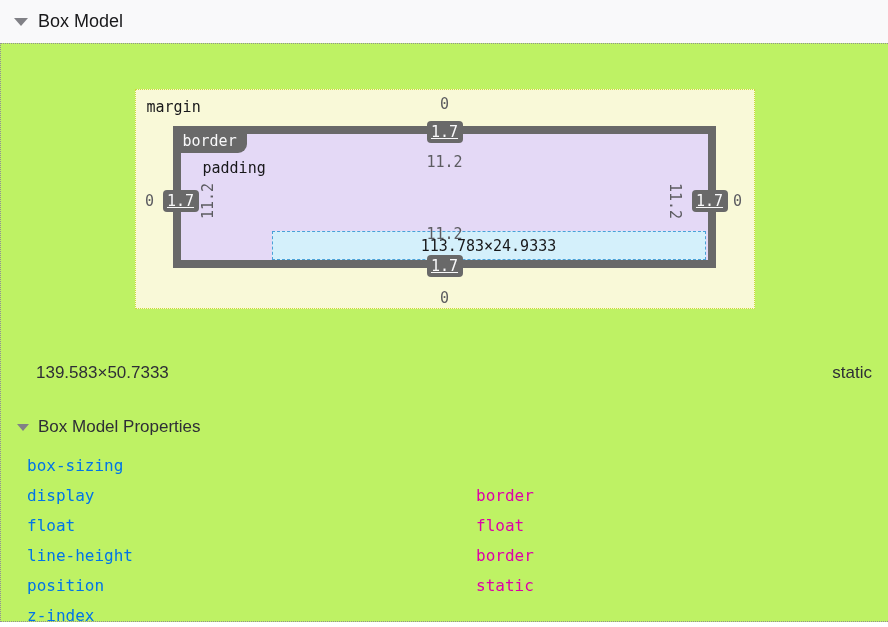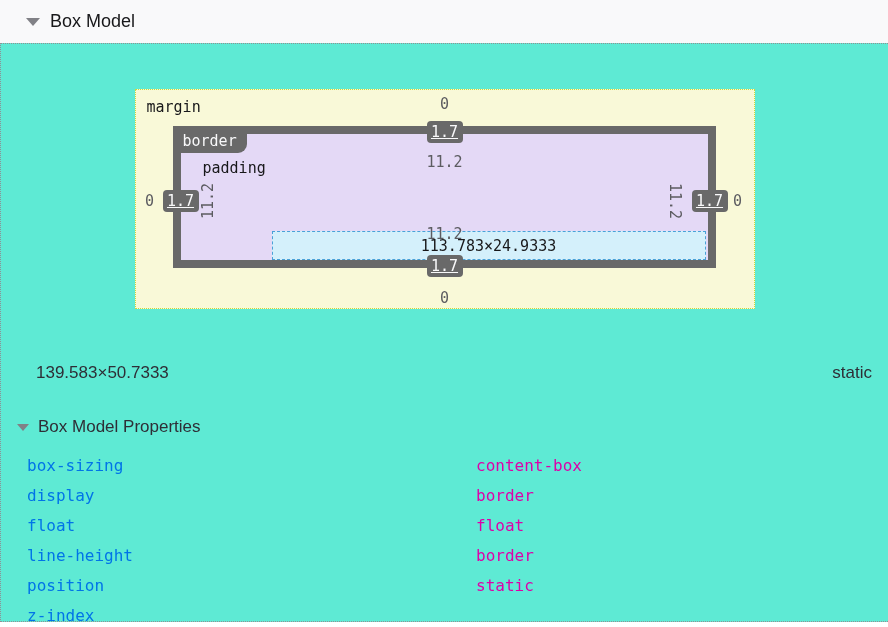--- a/index.html
+++ b/index.html
@@ -5,38 +5,38 @@
   * { margin: 0; padding: 0; box-sizing: border-box; }
   html, body { width: 888px; height: 627px; background: #ffffff; overflow: hidden; }
   body { font-family: "Liberation Sans", sans-serif; color: #18181a; }
 
   
   .panel-header {
     height: 43px;
     background: #f9f9fa;
     display: flex;
     align-items: center;
-    padding-left: 26px;
+    padding-left: 14px;
   }
   .twisty {
     width: 0; height: 0;
     border-left: 7px solid transparent;
     border-right: 7px solid transparent;
     border-top: 8px solid #818186;
     margin-right: 10px;
     flex: 0 0 auto;
   }
   .panel-title { font-size: 18px; color: #18181a; }
 
   
   .panel-content {
     height: 579px;
     border: 1px dotted #8f8f94;
     border-right: none;
-    background: #5eead4;
+    background: #bef264;
     position: relative;
   }
 
   
   .diagram {
     position: relative;
     width: 620px;
     height: 220px;
     margin: 45px auto 0 auto;
     font-family: "DejaVu Sans Mono", "Liberation Mono", monospace;
@@ -201,21 +201,20 @@
   </div>
 
   <div class="props-header">
     <span class="twisty"></span>
     <span class="props-title">Box Model Properties</span>
   </div>
 
   <div class="props-list">
     <div class="prop-row">
       <span class="prop-name">box-sizing</span>
-      <span class="prop-value">content-box</span>
     </div>
     <div class="prop-row">
       <span class="prop-name">display</span>
       <span class="prop-value">border</span>
     </div>
     <div class="prop-row">
       <span class="prop-name">float</span>
       <span class="prop-value">float</span>
     </div>
     <div class="prop-row">

